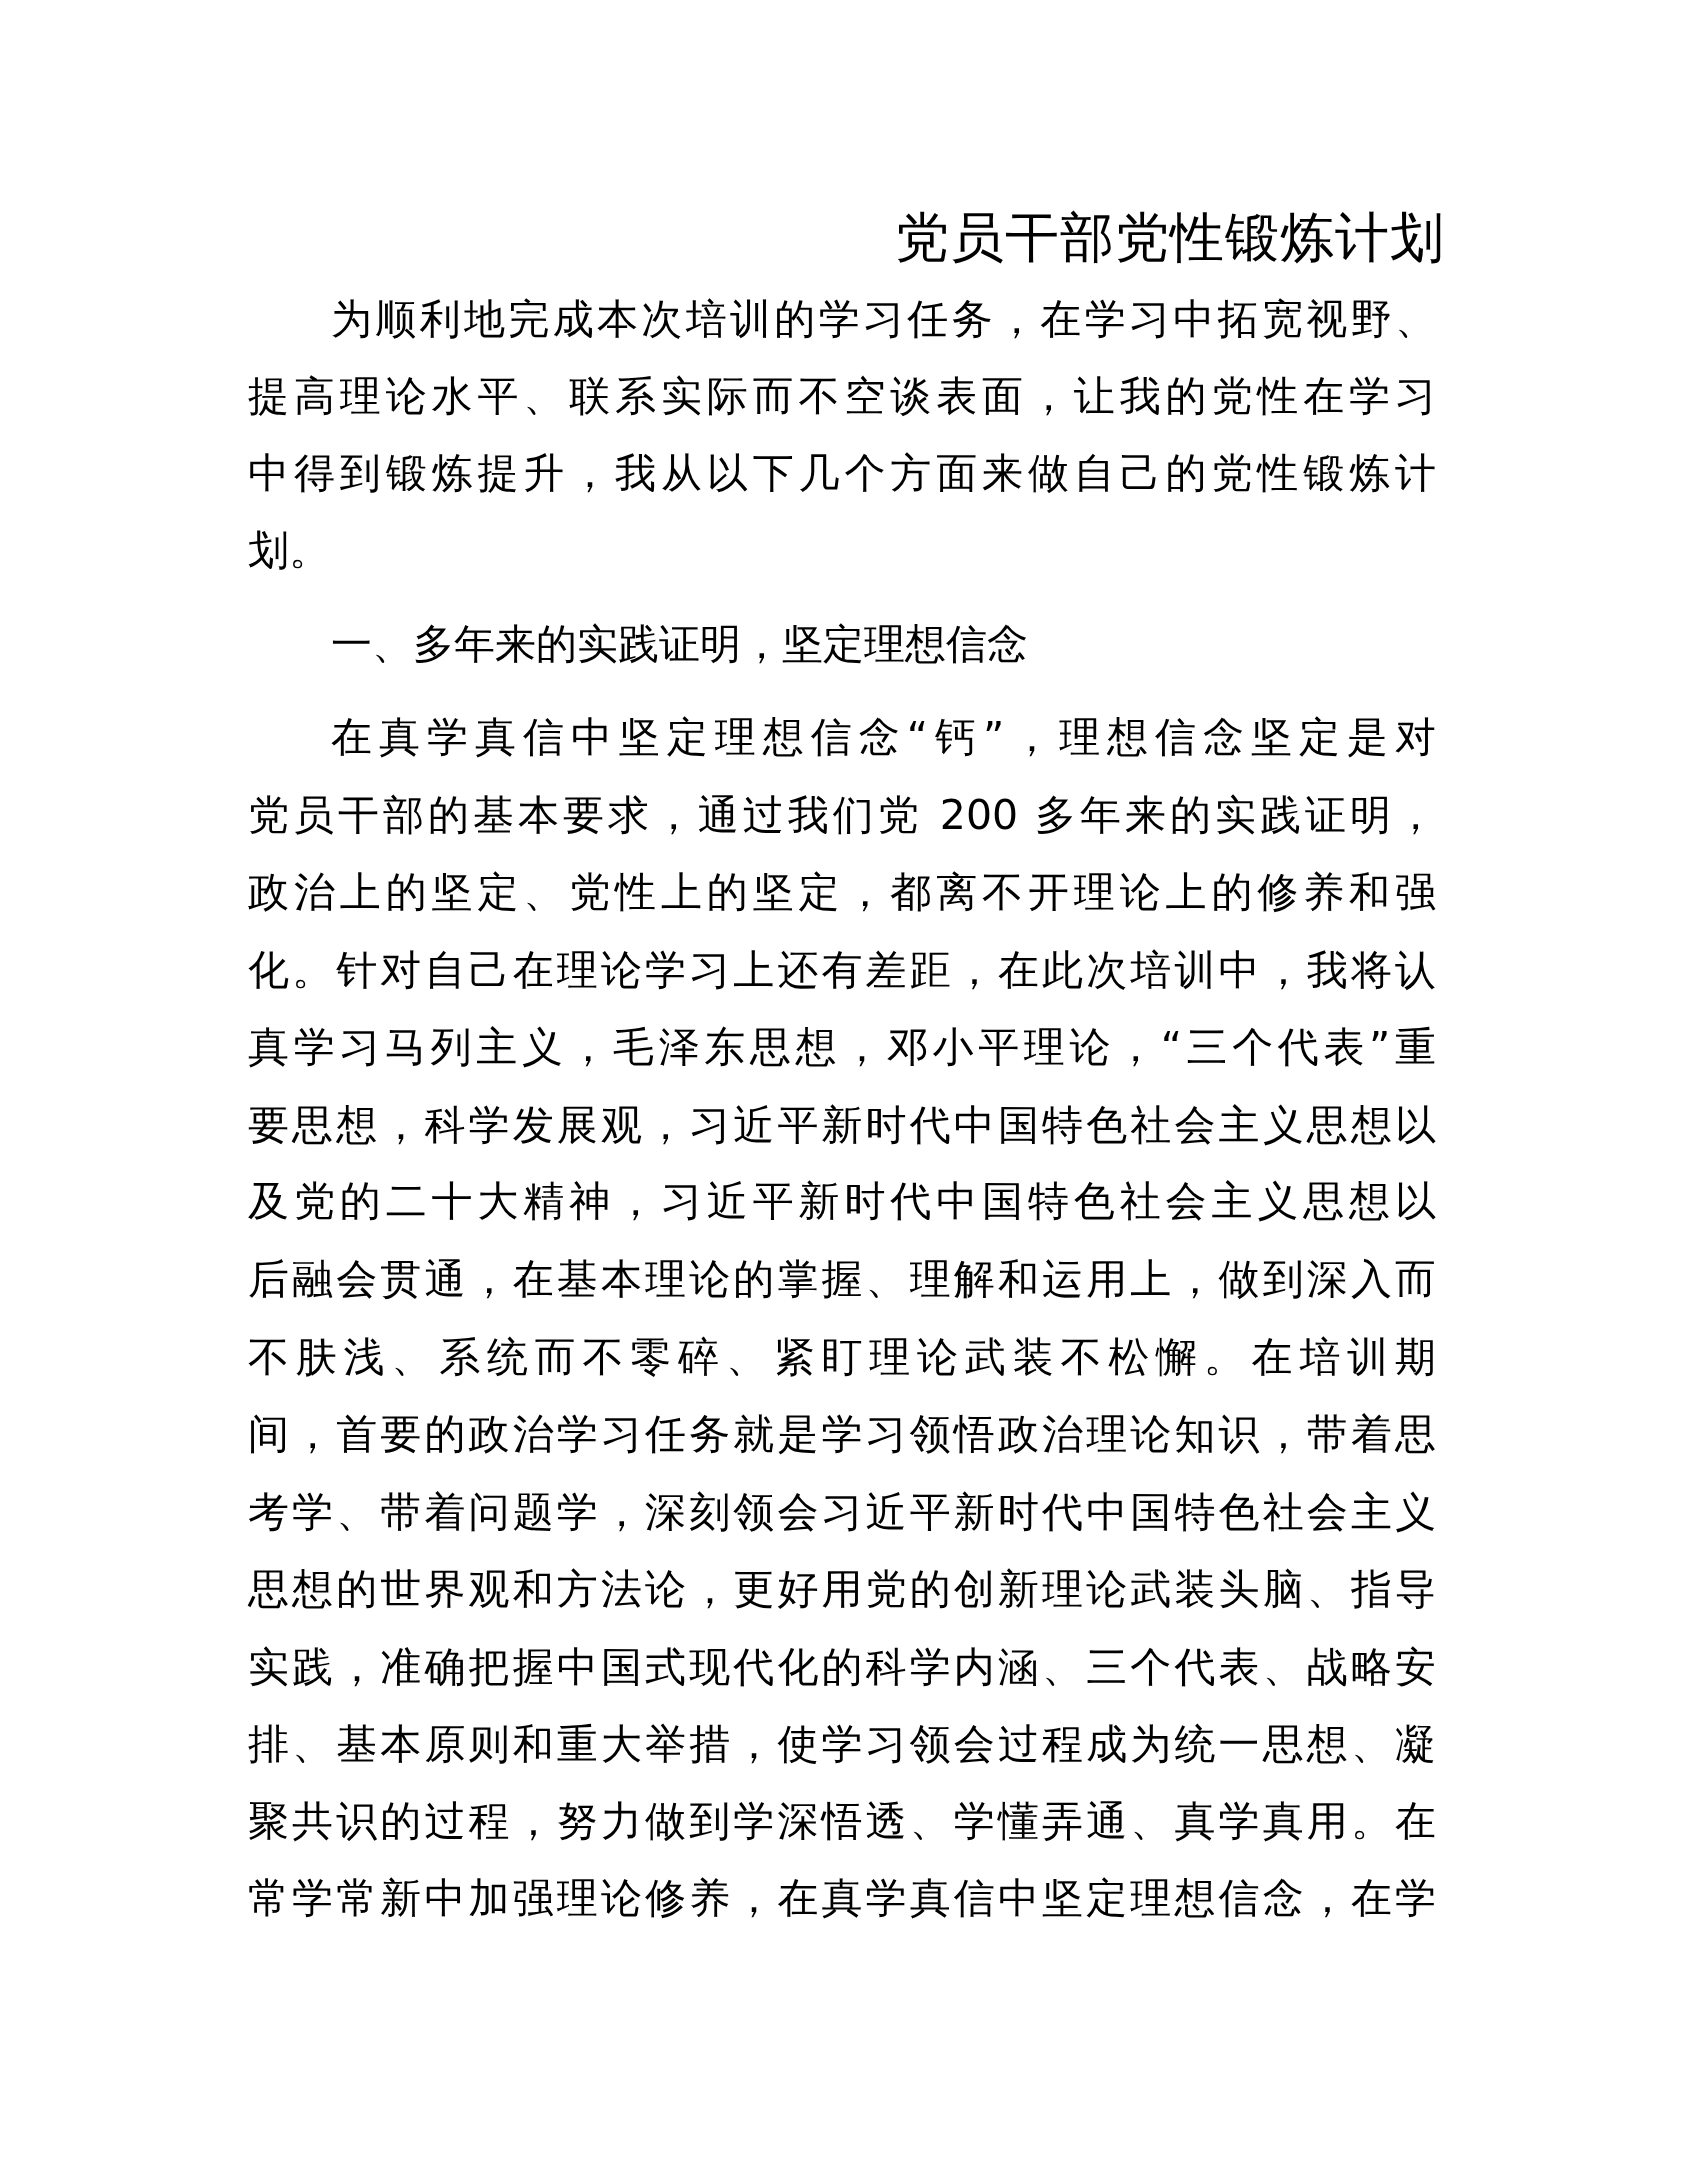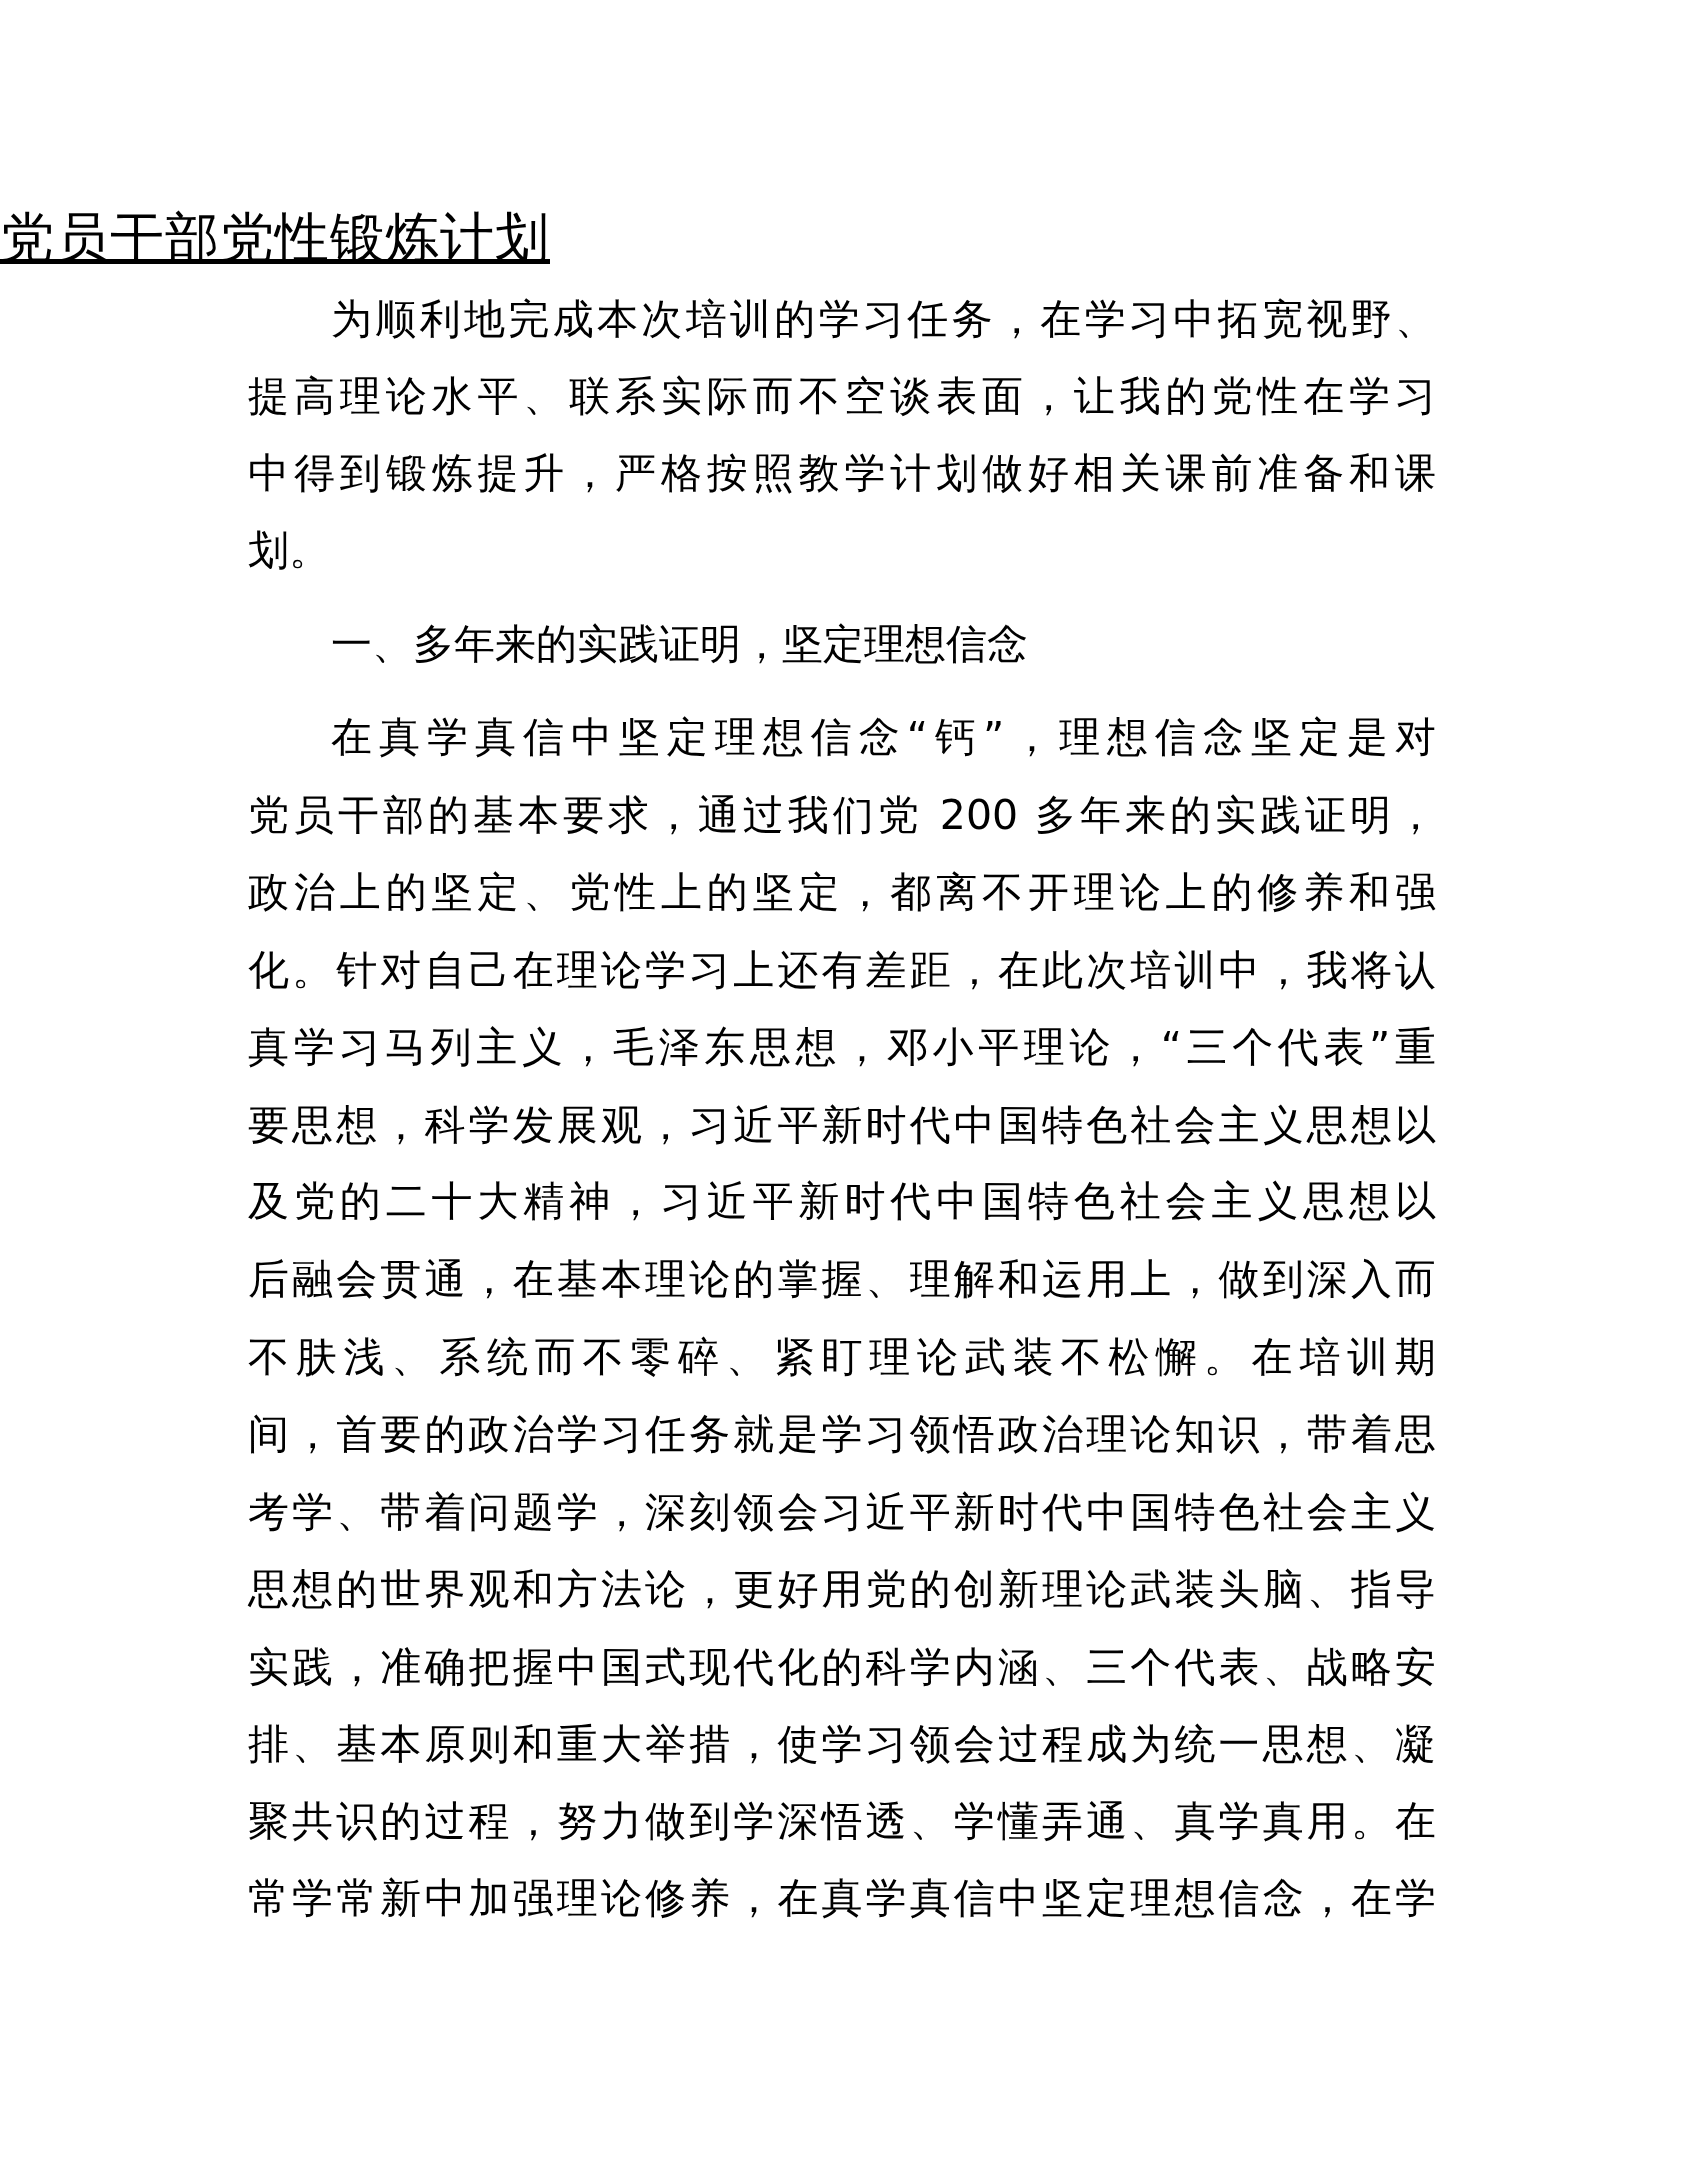--- a/index.html
+++ b/index.html
@@ -21,26 +21,25 @@
     width: 1683px; height: 2178px;
     background: #ffffff;
   }
   .title {
     position: absolute;
     left: 0;
     width: 1445px;
     top: 203px;
     height: 69px;
     line-height: 69px;
-    text-align: left;
+    text-align: right;
     font-size: 54px;
     font-weight: normal;
     letter-spacing: 1px;
     margin: 0;
-    text-decoration: underline;
   }
   .body {
     position: absolute;
     left: 248px;
     width: 1188px;
     top: 0;
   }
   .line {
     position: absolute;
     left: 0;
@@ -65,21 +64,21 @@
 
 <div class="page">
 
   <h1 class="title">党员干部党性锻炼计划</h1>
 
   <div class="body">
 
     <div>
       <div class="line indent" style="top:290px">为顺利地完成本次培训的学习任务，在学习中拓宽视野、</div>
       <div class="line" style="top:367px">提高理论水平、联系实际而不空谈表面，让我的党性在学习</div>
-      <div class="line" style="top:444px">中得到锻炼提升，严格按照教学计划做好相关课前准备和课</div>
+      <div class="line" style="top:444px">中得到锻炼提升，我从以下几个方面来做自己的党性锻炼计</div>
       <div class="line last" style="top:521px">划。</div>
     </div>
 
     <div>
       <div class="line indent last" style="top:615px">一、多年来的实践证明，坚定理想信念</div>
     </div>
 
     <div>
       <div class="line indent" style="top:708px">在真学真信中坚定理想信念“钙”，理想信念坚定是对</div>
       <div class="line" style="top:786px">党员干部的基本要求，通过我们党 200 多年来的实践证明，</div>

